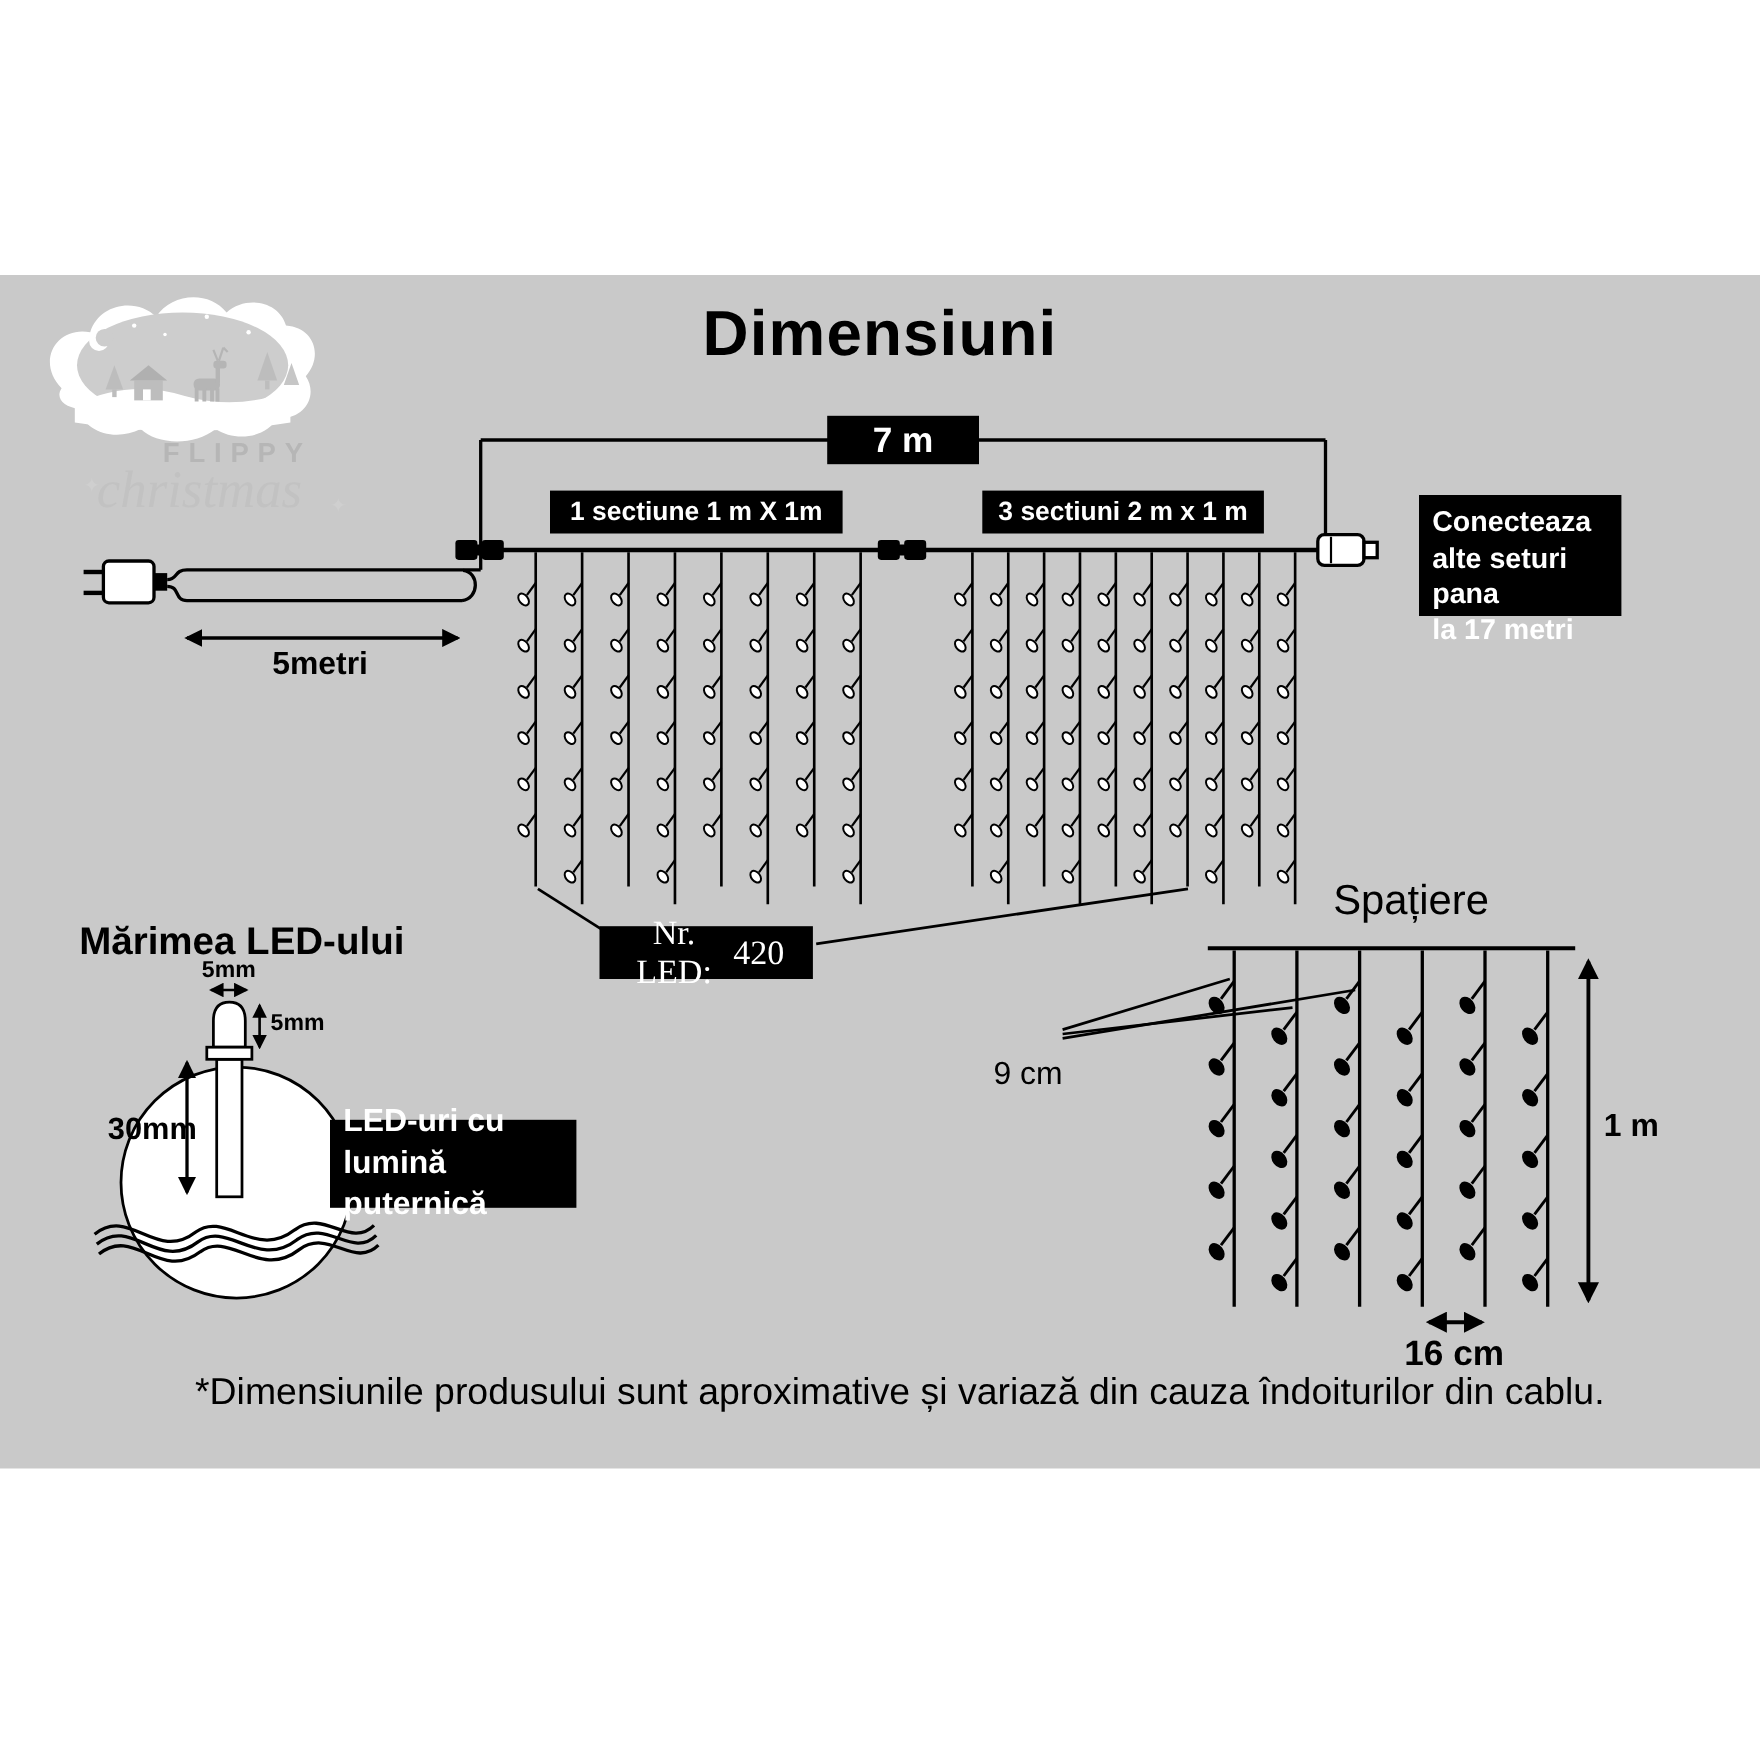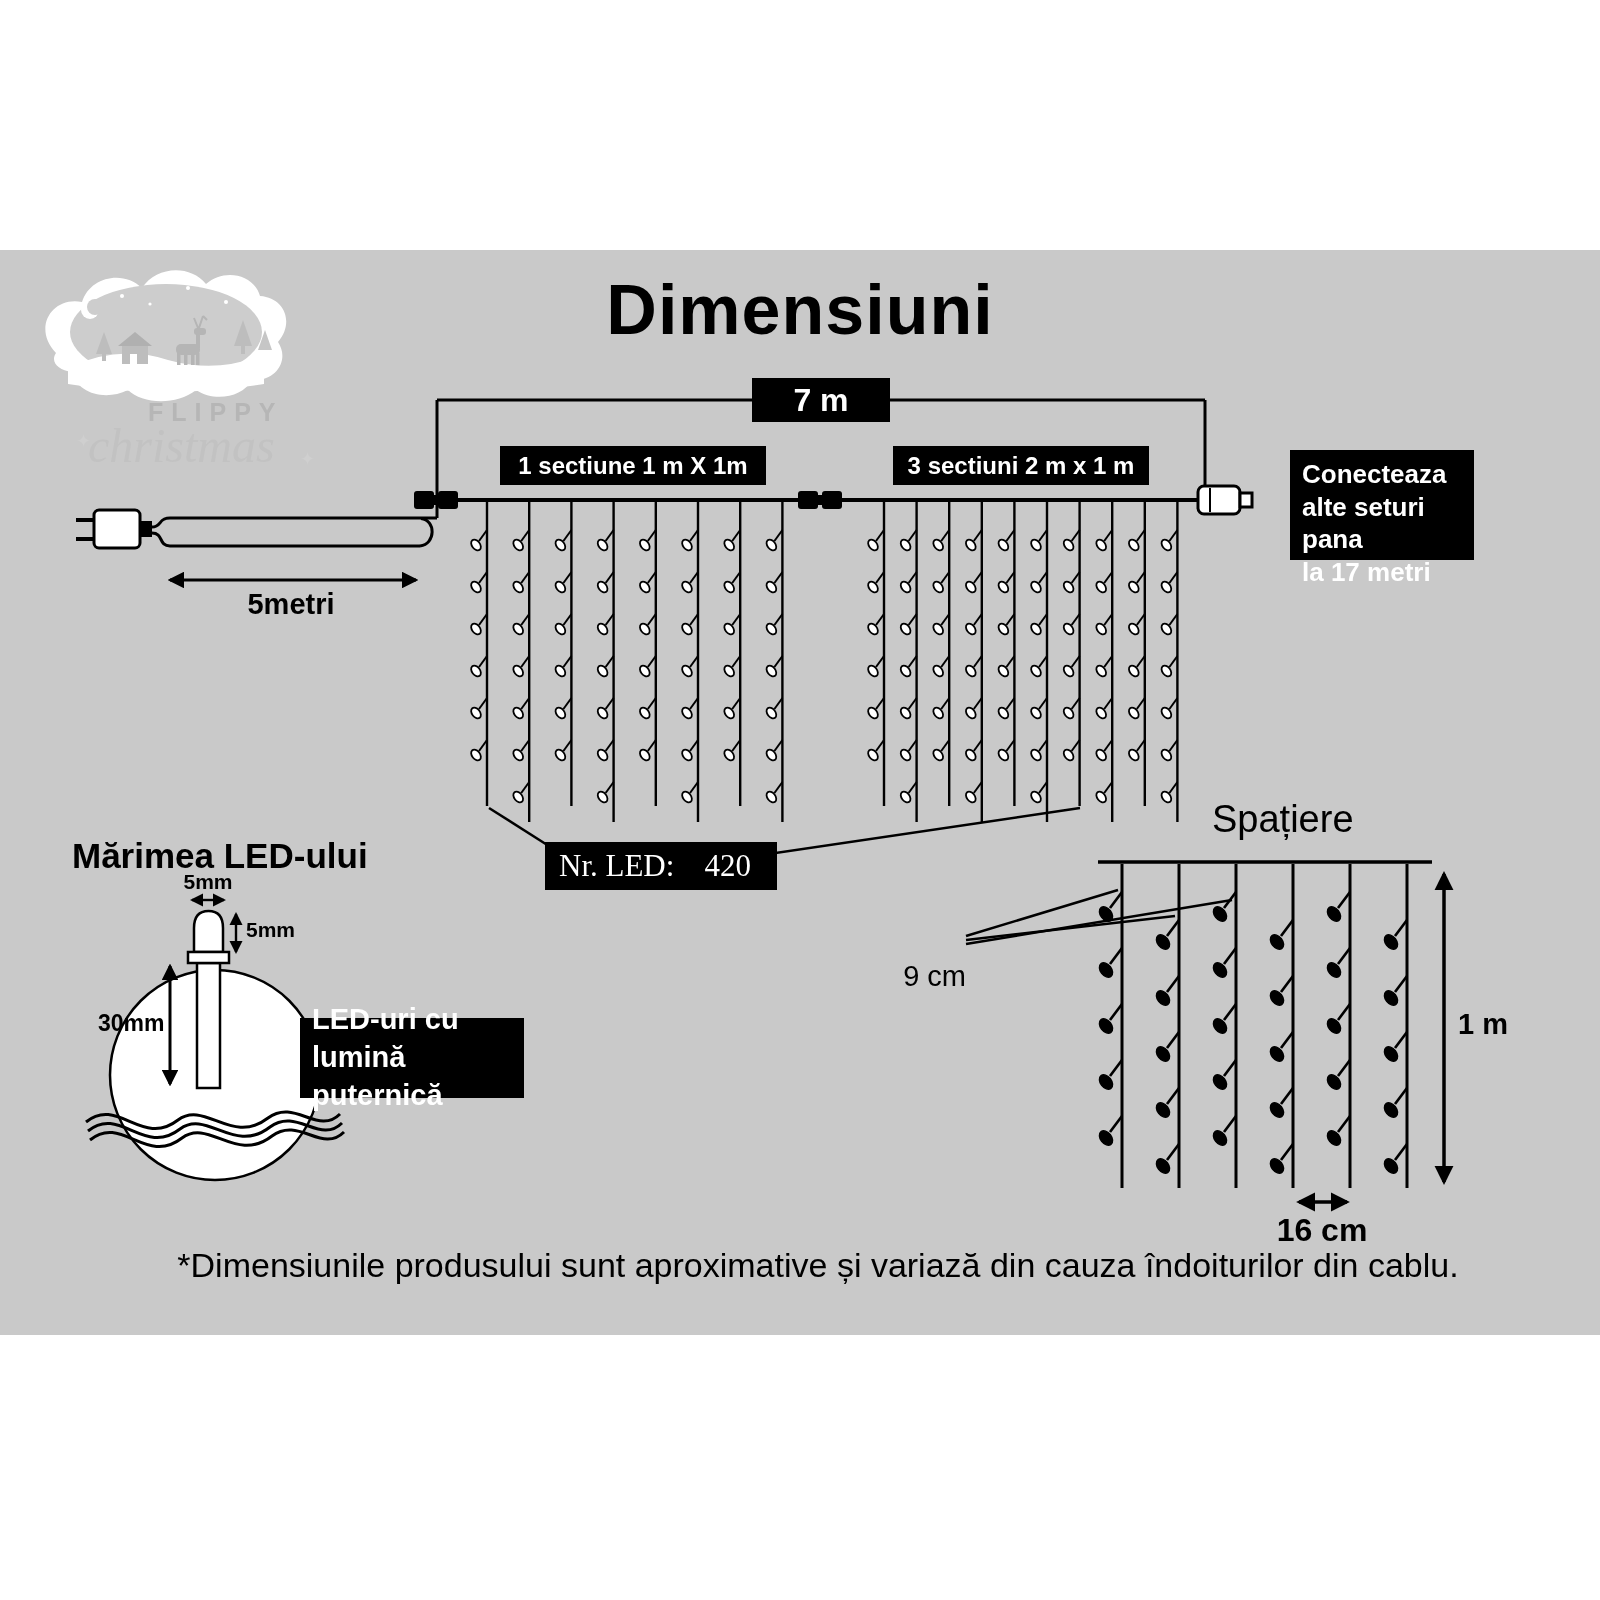--- a/index.html
+++ b/index.html
@@ -5,44 +5,44 @@
   * { margin:0; padding:0; box-sizing:border-box; }
   html,body { width:1600px; height:1600px; background:#ffffff; font-family:"Liberation Sans",sans-serif; }
   .page { position:relative; width:1600px; height:1600px; background:#ffffff; overflow:hidden; }
   .canvas { position:absolute; left:0; top:250px; width:1600px; height:1085px; background:var(--canvas-bg,#c9c9c9); }
   #gfx { position:absolute; left:0; top:0; z-index:1; }
   .lbl { position:absolute; z-index:2; color:#000; }
   .blackbox { position:absolute; z-index:2; background:var(--box-bg,#000); color:var(--box-text,#fff);
               display:flex; align-items:center; justify-content:center; text-align:center; }
   .preline { white-space:pre-line; }
 
-  #title { left:0; right:0; top:20px; text-align:center; font-size:70px; font-weight:700; letter-spacing:1px; }
+  #title { left:0; right:0; top:20px; text-align:center; font-size:58px; font-weight:700; letter-spacing:1px; }
 
   #logo-scene { position:absolute; left:38px; top:8px; z-index:2; }
   #logo-flippy { left:148px; top:148px; font-size:25px; letter-spacing:8px; color:#b6b6b6; font-weight:700; }
   #logo-christmas { left:88px; top:168px; font-size:48px; font-style:italic;
                     font-family:"Liberation Serif",serif; color:#c2c2c2; }
   .sparkle { position:absolute; z-index:2; color:#cfcfcf; font-size:18px; }
   #sparkle1 { left:76px; top:180px; }
   #sparkle2 { left:300px; top:198px; }
 
   #box-7m   { left:752px; top:128px; width:138px; height:44px; font-size:32px; font-weight:700; }
   #box-sec1 { left:500px; top:196px; width:266px; height:39px; font-size:24px; font-weight:700; }
   #box-sec2 { left:893px; top:196px; width:256px; height:39px; font-size:24px; font-weight:700; }
   #box-connect { left:1290px; top:200px; width:184px; height:110px; font-size:26px; font-weight:700;
                  text-align:left; align-items:flex-start; justify-content:flex-start;
                  padding:8px 12px; line-height:1.25; }
   #label-5metri { left:160px; top:338px; width:262px; text-align:center; font-size:29px; font-weight:700; }
-  #box-nrled { left:545px; top:592px; width:232px; height:48px;
+  #box-nrled { left:545px; top:592px; width:194px; height:48px;
                font-family:"Liberation Serif",serif; font-size:31px;
                justify-content:space-between; padding:0 26px 0 14px; }
   #heading-marime { left:72px; top:586px; font-size:35px; font-weight:700; }
   #label-5mm-top   { left:176px; top:620px; width:64px; text-align:center; font-size:21px; font-weight:700; }
   #label-5mm-right { left:246px; top:668px; font-size:21px; font-weight:700; }
-  #label-30mm      { left:98px;  top:760px; width:64px; text-align:right; font-size:23px; font-weight:700; }
+  #label-30mm      { left:98px;  top:760px; width:64px; text-align:right; font-size:28px; font-weight:700; }
   #box-ledinfo { left:300px; top:768px; width:224px; height:80px; font-size:29px; font-weight:700;
                  text-align:left; align-items:center; justify-content:flex-start;
                  padding-left:12px; line-height:1.3; }
   #heading-spatiere { left:1212px; top:548px; font-size:38px; font-weight:500; }
   #label-9cm  { left:876px; top:670px; width:90px; text-align:right; font-size:29px; font-weight:400;margin-top:40px; }
   #label-1m   { left:1458px; top:758px; font-size:29px; font-weight:700; }
   #label-16cm { left:1276px; top:962px; width:92px; text-align:center; font-size:32px; font-weight:700; }
   #footnote { left:0; right:0; top:996px; text-align:center; font-size:34px; font-weight:400;margin-left:36px; }
 </style>
 </head>

